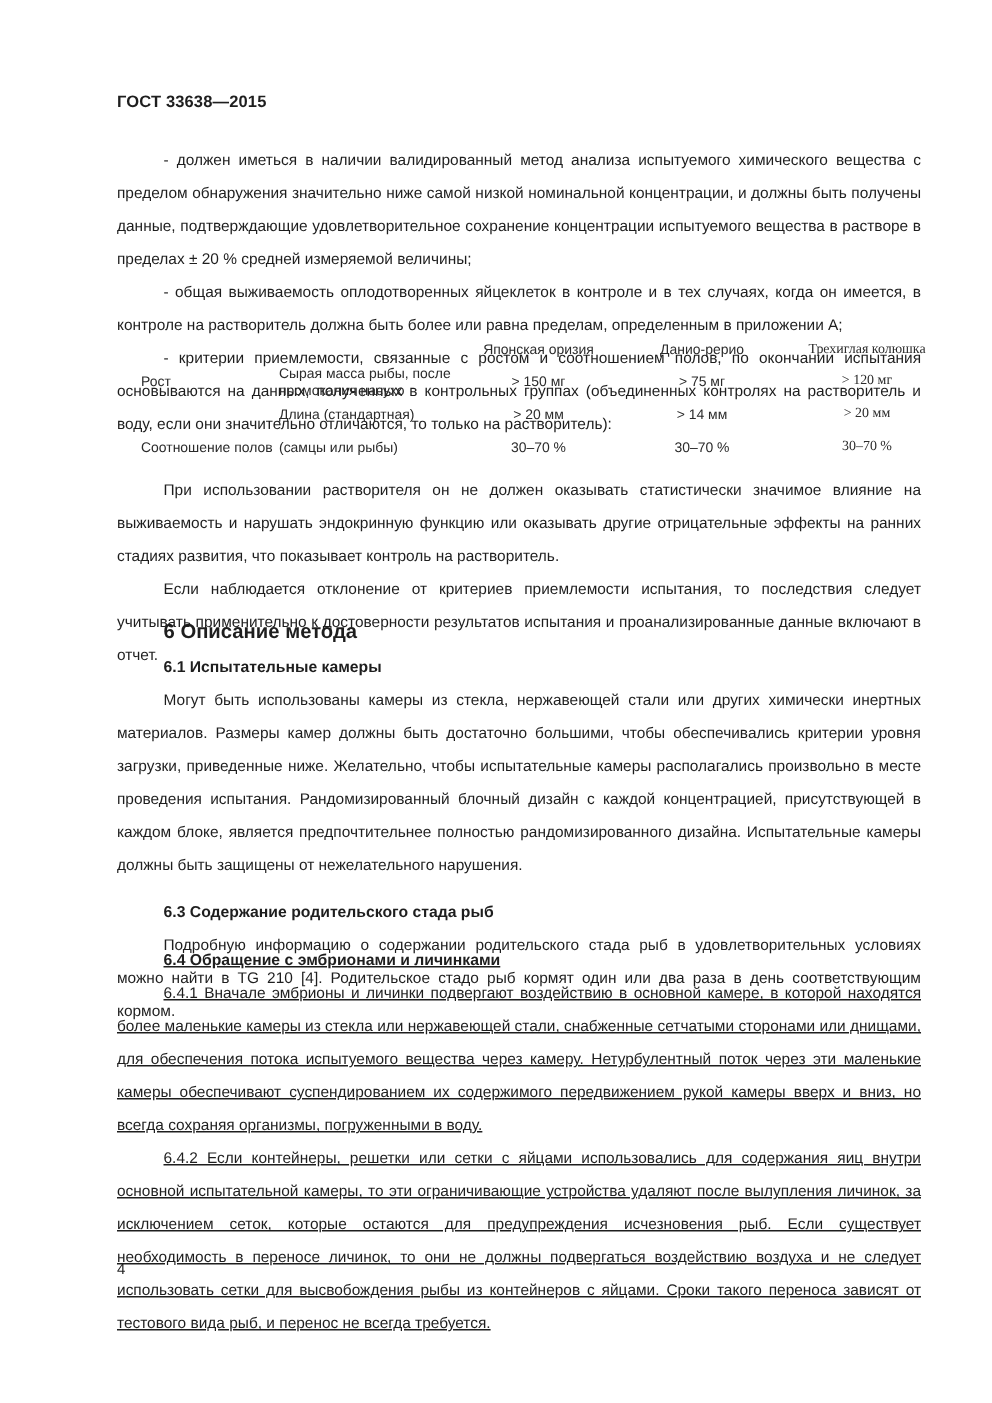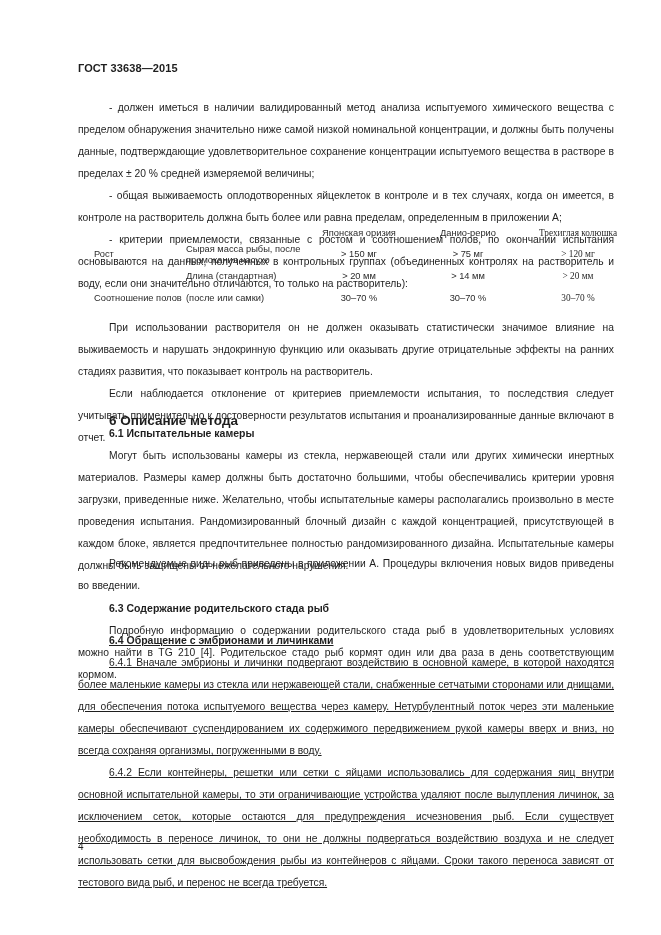--- a/index.html
+++ b/index.html
@@ -52,45 +52,44 @@
       </tr>
       <tr style="height:17px;">
         <td class="c0"></td>
         <td class="c1">Длина (стандартная)</td>
         <td class="c2">&gt; 20 мм</td>
         <td class="c3">&gt; 14 мм</td>
         <td class="c4">&gt; 20 мм</td>
       </tr>
       <tr style="height:27px;">
         <td class="c0">Соотношение полов</td>
-        <td class="c1">(после или самки)</td>
+        <td class="c1">(самцы или рыбы)</td>
         <td class="c2">30–70 %</td>
         <td class="c3">30–70 %</td>
         <td class="c4">30–70 %</td>
       </tr>
     </tbody>
       </table>
   </div>
 
   <div class="block" style="top:317px;">
     <p class="para">При использовании растворителя он не должен оказывать статистически значимое влияние на выживаемость и нарушать эндокринную функцию или оказывать другие отрицательные эффекты на ранних стадиях развития, что показывает контроль на растворитель.</p>
     <p class="para">Если наблюдается отклонение от критериев приемлемости испытания, то последствия следует учитывать применительно к достоверности результатов испытания и проанализированные данные включают в отчет.</p>
   </div>
 
   <div class="block" style="top:413px;">
     <h1 class="h1">6  Описание метода</h1>
   </div>
 
-  <div class="block" style="top:427px;">
+  <div class="block" style="top:439px;">
     <h2 class="h2">6.1  Испытательные камеры</h2>
     <p class="para" style="margin-top:6px;">Могут быть использованы камеры из стекла, нержавеющей стали или других химически инертных материалов. Размеры камер должны быть достаточно большими, чтобы обеспечивались критерии уровня загрузки, приведенные ниже. Желательно, чтобы испытательные камеры располагались произвольно в месте проведения испытания. Рандомизированный блочный дизайн с каждой концентрацией, присутствующей в каждом блоке, является предпочтительнее полностью рандомизированного дизайна. Испытательные камеры должны быть защищены от нежелательного нарушения.</p>
   </div>
 
   <div class="block" style="top:547px;">
-    <p class="para" style="margin-top:6px;">Рекомендуемые виды рыб приведены в приложении А. Процедуры включения новых видов приведены во введении.</p>
   </div>
 
   <div class="block" style="top:602px;">
     <h2 class="h2">6.3  Содержание родительского стада рыб</h2>
     <p class="para" style="margin-top:6px;">Подробную информацию о содержании родительского стада рыб в удовлетворительных условиях можно найти в TG 210 [4]. Родительское стадо рыб кормят один или два раза в день соответствующим кормом.</p>
   </div>
 
   <div class="block" style="top:634px;text-decoration:underline;">
     <h2 class="h2">6.4  Обращение с эмбрионами и личинками</h2>
     <p class="para" style="margin-top:6px;">6.4.1 Вначале эмбрионы и личинки подвергают воздействию в основной камере, в которой находятся более маленькие камеры из стекла или нержавеющей стали, снабженные сетчатыми сторонами или днищами, для обеспечения потока испытуемого вещества через камеру. Нетурбулентный поток через эти маленькие камеры обеспечивают суспендированием их содержимого передвижением рукой камеры вверх и вниз, но всегда сохраняя организмы, погруженными в воду.</p>

